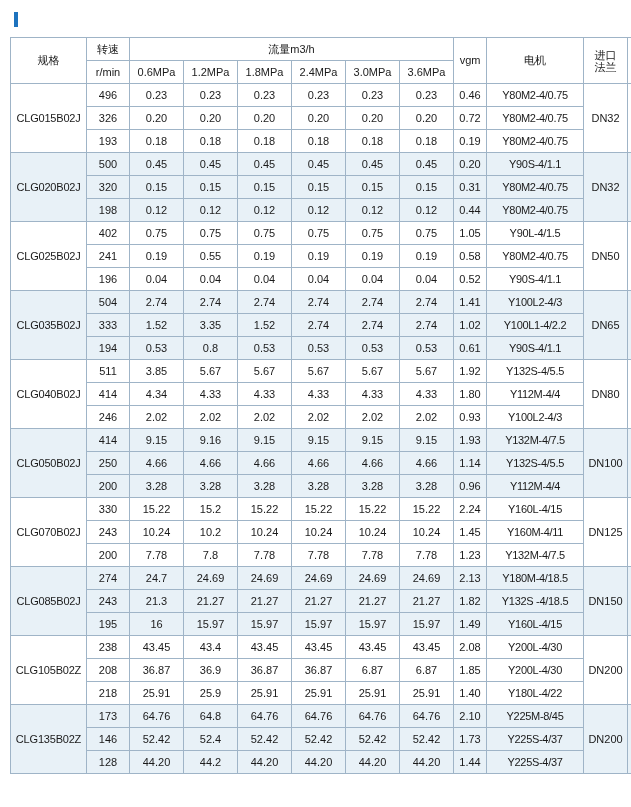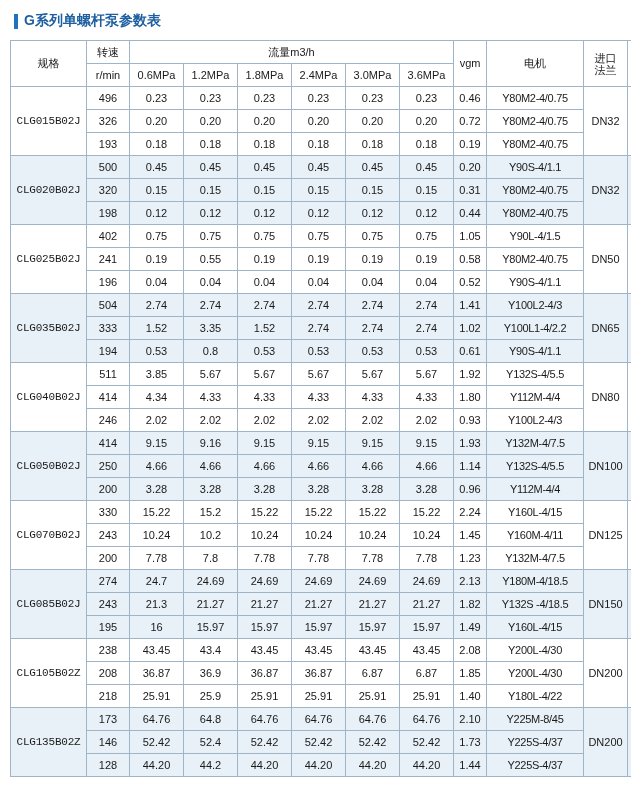--- a/index.html
+++ b/index.html
@@ -64,21 +64,20 @@
   .hdr-sub{
     height:22px;
   }
   
   tr.shade td{
     background:#e8f1f7;
   }
   td.model{
     font-size:11px;
     letter-spacing:-0.2px;
-    font-family:Liberation Mono, monospace;
   }
   td.motor{
     font-size:11px;
     letter-spacing:-0.3px;
   }
   td.rpm{ }
   
   col.c-model{width:76px;}
   col.c-rpm{width:43px;}
   col.c-flow{width:54px;}
@@ -88,21 +87,20 @@
   col.c-out{width:44px;}
   .two-line{line-height:12px;}
 </style>
 </head>
 <body>
 
 <div id="page">
 
   <div class="title-row">
     <div class="title-bar"></div>
-    <div class="title-text">G系列单螺杆泵参数表</div>
   </div>
 
   <table class="param">
     <colgroup>
       <col class="c-model">
       <col class="c-rpm">
       <col class="c-flow">
         <col class="c-flow">
         <col class="c-flow">
         <col class="c-flow">

